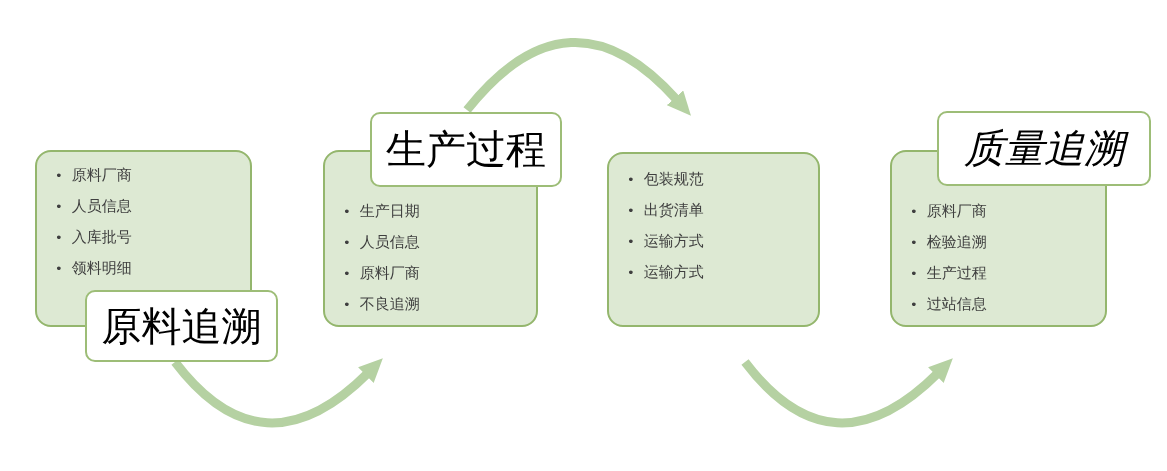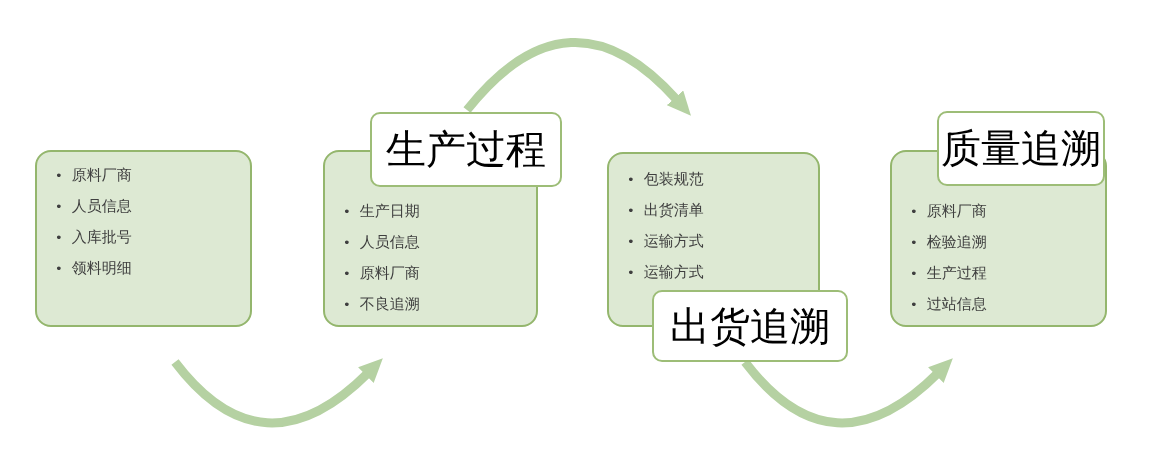--- a/index.html
+++ b/index.html
@@ -55,21 +55,21 @@
   #box2{left:323px;top:150px;width:215px;height:177px;}
   #box2 ul{padding:44px 8px 0 18px;}
   #label2{left:370px;top:112px;width:192px;height:75px;}
 
   #box3{left:607px;top:152px;width:213px;height:175px;}
   #box3 ul{padding:10px 8px 0 18px;}
   #label3{left:652px;top:290px;width:196px;height:72px;}
 
   #box4{left:890px;top:150px;width:217px;height:177px;}
   #box4 ul{padding:44px 8px 0 18px;}
-  #label4{left:937px;top:111px;width:168px;height:75px;}
+  #label4{left:937px;top:111px;width:214px;height:75px;font-style:italic;}
 
   #arrow1{left:163px;top:348px;}
   #arrow2{left:455px;top:25px;}
   #arrow3{left:733px;top:348px;}
 </style>
 </head>
 <body>
 
 <div class="canvas">
 
@@ -117,20 +117,21 @@
           <span class="bullet-dot">•</span>
           <span>入库批号</span>
         </li>
 
         <li>
           <span class="bullet-dot">•</span>
           <span>领料明细</span>
         </li>
       </ul>
   </div>
+  <div id="label1" class="stage-label">原料追溯</div>
 
   <div id="box2" class="box">
     <ul>
 
         <li>
           <span class="bullet-dot">•</span>
           <span>生产日期</span>
         </li>
 
         <li>
@@ -168,21 +169,20 @@
           <span class="bullet-dot">•</span>
           <span>运输方式</span>
         </li>
 
         <li>
           <span class="bullet-dot">•</span>
           <span>运输方式</span>
         </li>
       </ul>
   </div>
-  <div id="label3" class="stage-label">出货追溯</div>
 
   <div id="box4" class="box">
     <ul>
 
         <li>
           <span class="bullet-dot">•</span>
           <span>原料厂商</span>
         </li>
 
         <li>

